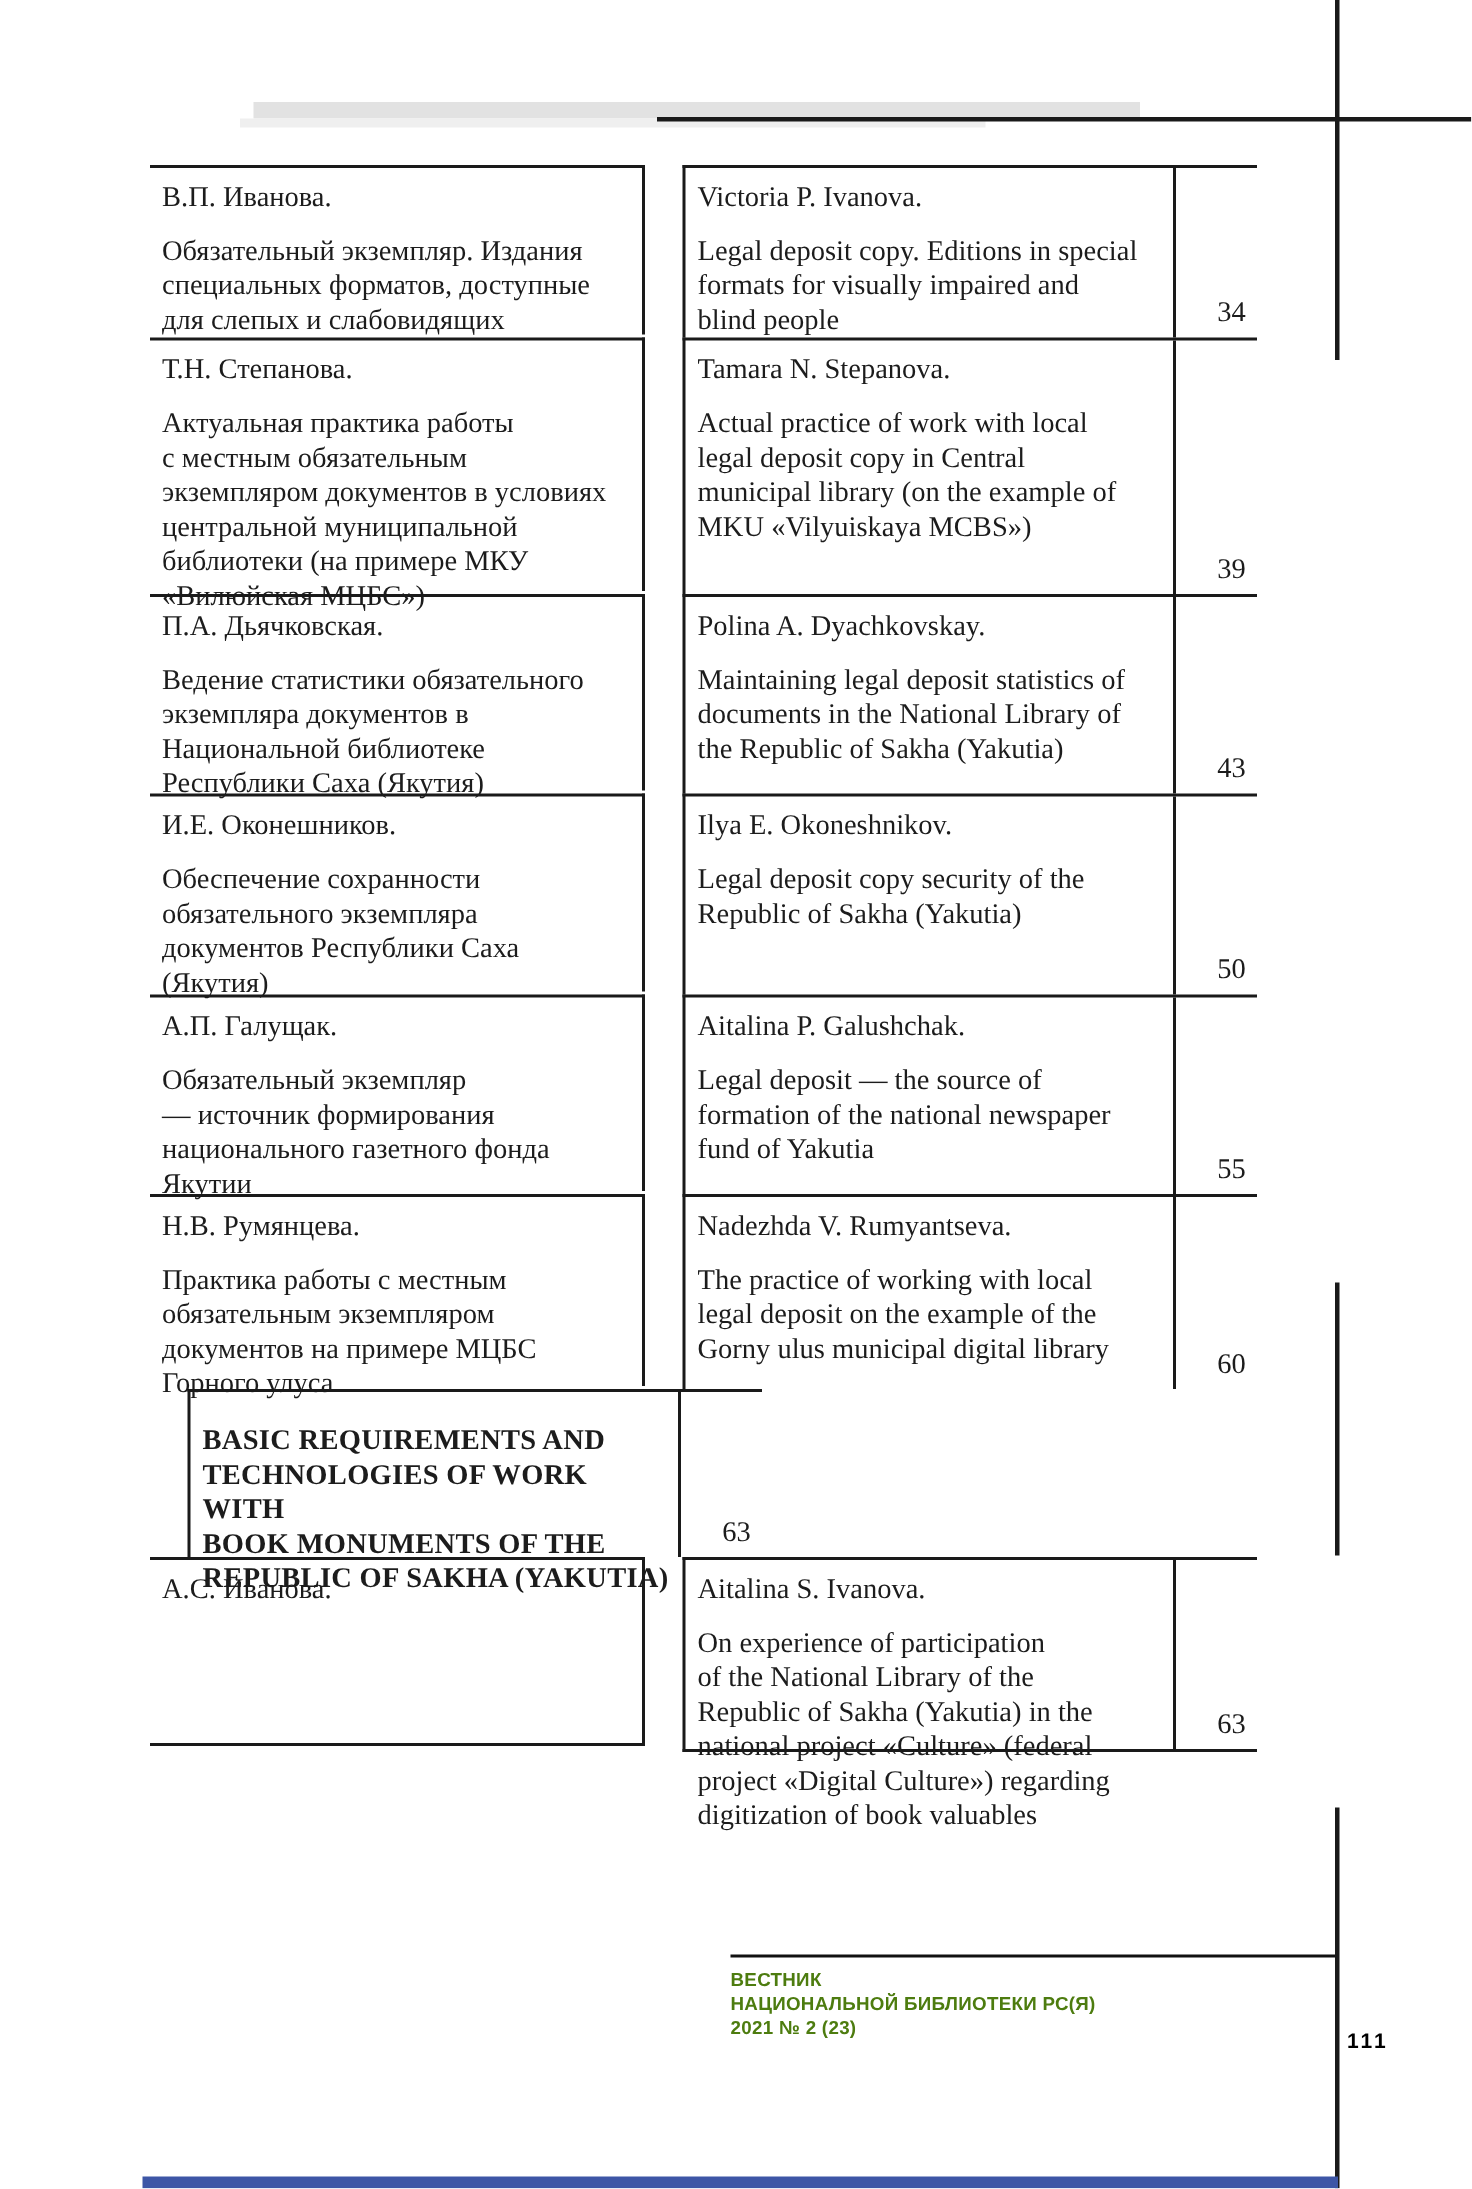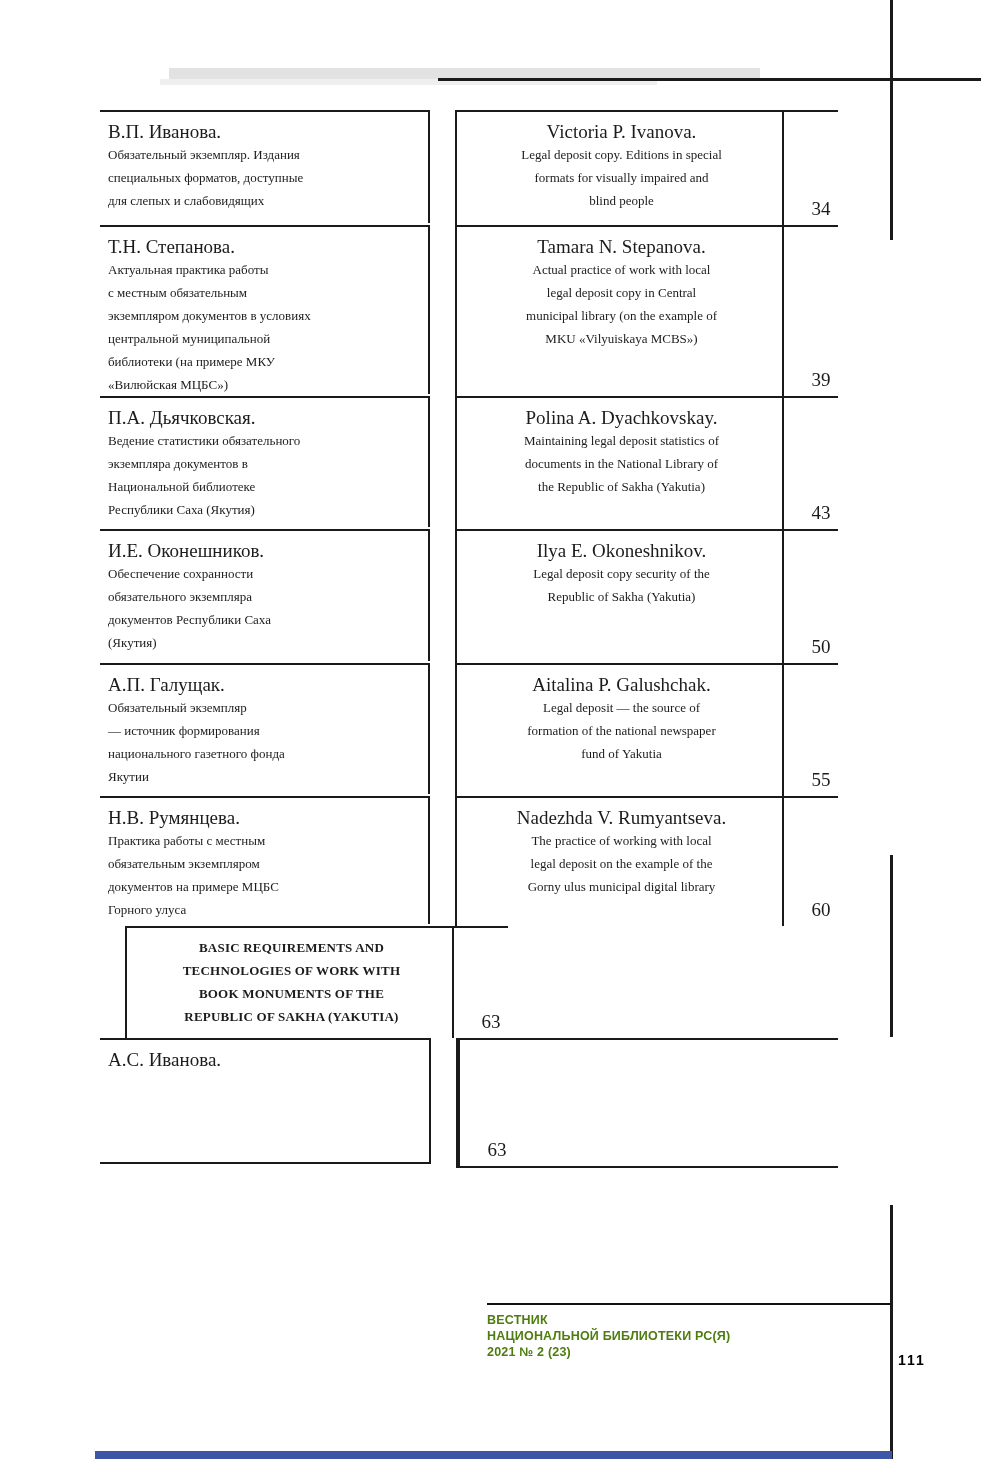--- a/index.html
+++ b/index.html
@@ -28,21 +28,20 @@
     border-top:2px solid #1a1a1a;
     border-right:2px solid #1a1a1a;
     padding:8px 6px 0 8px;
   }
   .gapcol{width:25px;}
   .rblock{
     display:flex;
     width:381px;
     border-top:2px solid #1a1a1a;
     border-left:2px solid #1a1a1a;
-    text-align:center;
   }
   .rtext{
     width:325px;
     padding:8px 4px 0 8px;
   }
   .pagecell{
     width:56px;
     border-left:2px solid #1a1a1a;
     display:flex;
     align-items:flex-end;
@@ -56,21 +55,21 @@
   
   .r0 .left,.r0 .rblock{height:113px;}
   .r1 .left,.r1 .rblock{height:169px;}
   .r2 .left,.r2 .rblock{height:131px;}
   .r3 .left,.r3 .rblock{height:132px;}
   .r4 .left,.r4 .rblock{height:131px;}
   .r5 .left,.r5 .rblock{height:128px;}
   .r6 .left,.r6 .rblock{height:110px;}
   .r7 .left,.r7 .rblock{height:126px;}
   .author{font-size:19px;line-height:23px;white-space:pre-line;}
-  .title{font-size:13px;line-height:23px;white-space:pre-line;}
+  .title{font-size:19px;line-height:23px;white-space:pre-line;margin-top:13px;}
   .hrow .title{font-weight:700;letter-spacing:0.2px;}
   
   .footer{
     position:absolute;left:487px;top:1303px;width:403px;
     border-top:2px solid #111;
     padding-top:7px;
     font-family:"Liberation Sans", sans-serif;
     font-weight:700;
     font-size:12.5px;line-height:16px;
     letter-spacing:0.2px;
@@ -231,20 +230,29 @@
         <div class="cell pagecell">63</div>
       </div>
     </div>
 
     <div class="row r7">
       <div class="cell left">
         <div class="author">А.С. Иванова.</div>
       </div>
       <div class="gapcol"></div>
       <div class="rblock">
+        <div class="cell rtext">
+          <div class="author">Aitalina S. Ivanova.</div>
+          <div class="title">On experience of participation
+of the National Library of the
+Republic of Sakha (Yakutia) in the
+national project «Culture» (federal
+project «Digital Culture») regarding
+digitization of book valuables</div>
+        </div>
         <div class="cell pagecell">63</div>
       </div>
     </div>
 
   </div>
 
   <div class="footer">ВЕСТНИК
 НАЦИОНАЛЬНОЙ БИБЛИОТЕКИ РС(Я)
 2021 № 2 (23)</div>
   <div class="folio">111</div>

